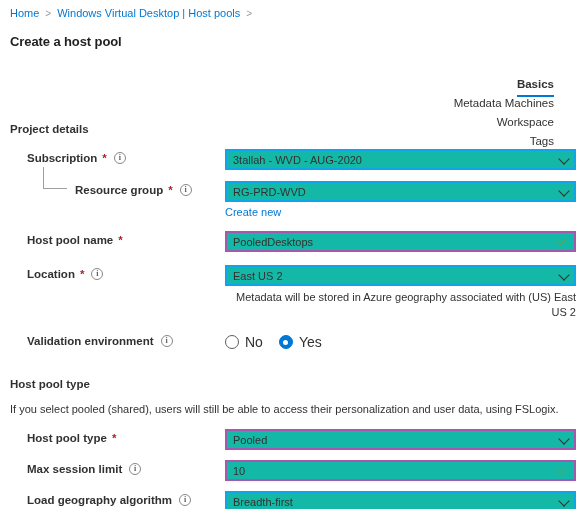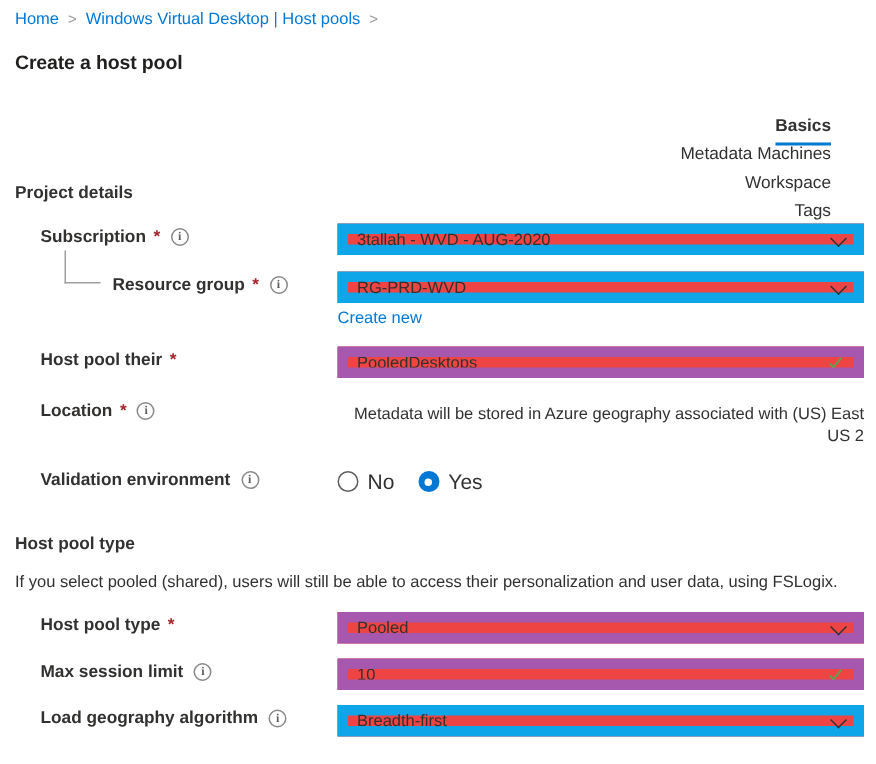--- a/index.html
+++ b/index.html
@@ -71,21 +71,21 @@
     color: #605e5c; font-size: 8px; line-height: 1;
     font-family: "Liberation Serif", serif;
     cursor: pointer; margin-left: 3px;
   }
 
   .field { flex: 1 1 auto; position: relative; }
 
   .control {
     position: relative;
     height: 21px; width: 100%;
-    border: 7px solid #0ea5e9; background: #ef4444;
+    border: 2px solid #0ea5e9; background: #14b8a6;
     display: flex; align-items: center;
     padding: 0 22px 0 6px;
     font-size: 11px; color: #323130; cursor: pointer;
   }
   .control.valid { border-color: #a657ae; }
   .control input {
     border: 0; outline: 0; padding: 0; margin: 0;
     font-family: "Liberation Sans", sans-serif;
     font-size: 11px; color: #323130; background: transparent;
     width: 100%; height: 100%;
@@ -190,21 +190,21 @@
       <div class="control">
         <span>RG-PRD-WVD</span>
         <span class="chev"></span>
       </div>
       <span class="link">Create new</span>
     </div>
   </div>
 
   <div class="row" style="margin-top:13px;">
     <div class="label">
-      <span>Host pool their</span>
+      <span>Host pool name</span>
       <span class="req">*</span>
     </div>
     <div class="field">
       <div class="control valid">
         <input type="text" value="PooledDesktops" style="">
         <span class="check">
           <svg viewBox="0 0 10 10" width="10" height="10">
               <path d="M1 5.2 L3.6 7.8 L9 1.6" fill="none" stroke="#5aa454" stroke-width="1.2"></path>
             </svg>
         </span>
@@ -212,20 +212,24 @@
     </div>
   </div>
 
   <div class="row" style="margin-top:13px;">
     <div class="label">
       <span>Location</span>
       <span class="req">*</span>
       <span class="info-icon">i</span>
     </div>
     <div class="field">
+      <div class="control">
+        <span>East US 2</span>
+        <span class="chev"></span>
+      </div>
       <div class="hint">
         <span>Metadata will be stored in Azure geography associated with (US) East US 2</span>
       </div>
     </div>
   </div>
 
   <div class="row" style="margin-top:12px;">
     <div class="label">
       <span>Validation environment</span>
       <span class="info-icon">i</span>

